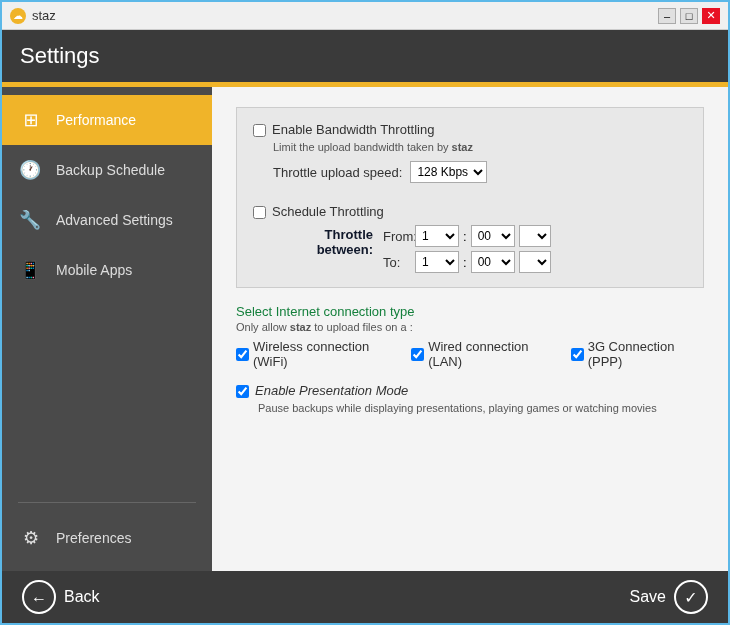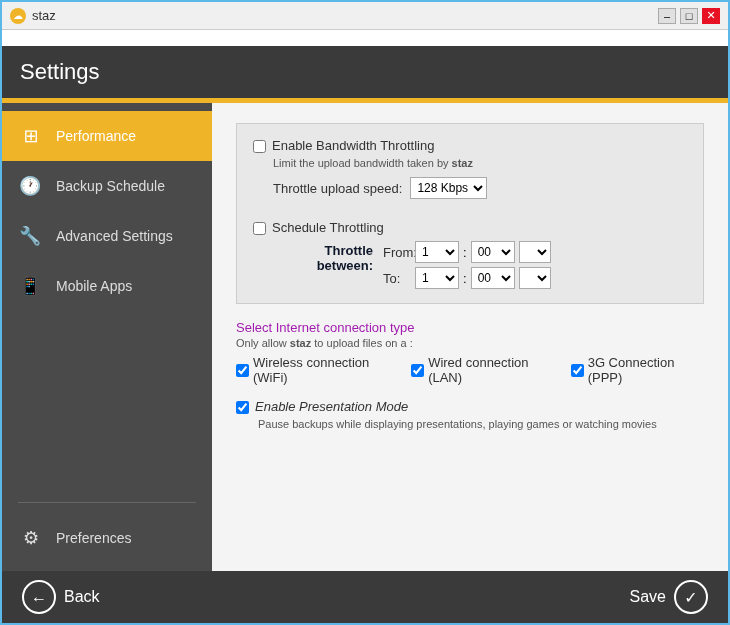--- a/index.html
+++ b/index.html
@@ -8,21 +8,21 @@
     .window { width: 730px; height: 625px; display: flex; flex-direction: column; border: 2px solid #5bb8e8; background: #fff; }
 
     .title-bar { background: #f0f0f0; height: 28px; display: flex; align-items: center; justify-content: space-between; padding: 0 8px; border-bottom: 1px solid #ccc; }
     .title-bar-left { display: flex; align-items: center; gap: 6px; }
     .title-bar-icon { width: 16px; height: 16px; background: #f0b429; border-radius: 50%; display: flex; align-items: center; justify-content: center; font-size: 10px; color: #fff; }
     .title-bar-text { font-size: 13px; color: #333; }
     .title-bar-buttons { display: flex; gap: 4px; }
     .tb-btn { width: 18px; height: 16px; display: flex; align-items: center; justify-content: center; font-size: 11px; cursor: pointer; background: #e0e0e0; border: 1px solid #aaa; }
     .tb-btn.close { background: #e81123; color: #fff; border-color: #e81123; }
 
-    .header { background: #3a3a3a; height: 52px; display: flex; align-items: center; padding: 0 18px; margin-top: 16px; }
+    .header { background: #3a3a3a; height: 52px; display: flex; align-items: center; padding: 0 18px; }
     .header-title { color: #fff; font-size: 22px; font-weight: 300; }
 
     .gold-bar { height: 5px; background: #f0b429; }
 
     .main { display: flex; flex: 1; overflow: hidden; }
 
     .sidebar { width: 210px; background: #4a4a4a; display: flex; flex-direction: column; padding: 8px 0; }
     .sidebar-item { display: flex; align-items: center; gap: 12px; padding: 12px 16px; cursor: pointer; color: #ddd; font-size: 14px; }
     .sidebar-item.active { background: #f0b429; color: #fff; }
     .sidebar-item .icon { width: 26px; height: 26px; display: flex; align-items: center; justify-content: center; font-size: 18px; flex-shrink: 0; }
@@ -41,21 +41,21 @@
 
     .throttle-row { display: flex; align-items: center; gap: 8px; margin: 8px 0 4px 20px; }
     .throttle-row label { font-size: 13px; color: #333; white-space: nowrap; }
 
     select { font-size: 12px; padding: 1px 2px; background: #fff; border: 1px solid #aaa; height: 22px; }
     .time-select { width: 44px; }
     .ampm-select { width: 28px; padding-left: 28px; }
     .time-group { display: flex; flex-direction: column; gap: 4px; }
 
     .internet-section { margin-bottom: 14px; }
-    .internet-title { font-size: 13px; color: #a21caf; margin-bottom: 2px; }
+    .internet-title { font-size: 13px; color: #15803d; margin-bottom: 2px; }
     .internet-sub { font-size: 11px; color: #555; margin-bottom: 6px; }
     .internet-options { display: flex; align-items: center; gap: 14px; }
     .check-option { display: flex; align-items: center; gap: 4px; font-size: 12px; color: #333; }
 
     .presentation-section { margin-top: 8px; }
     .pres-label { font-size: 13px; color: #333; font-style: italic; }
     .pres-sub { font-size: 11px; color: #555; margin-left: 22px; }
 
     .bottom-bar { height: 52px; background: #3a3a3a; display: flex; align-items: center; justify-content: space-between; padding: 0 20px; }
     .back-btn, .save-btn { display: flex; align-items: center; gap: 8px; color: #fff; font-size: 16px; cursor: pointer; background: none; border: none; }

